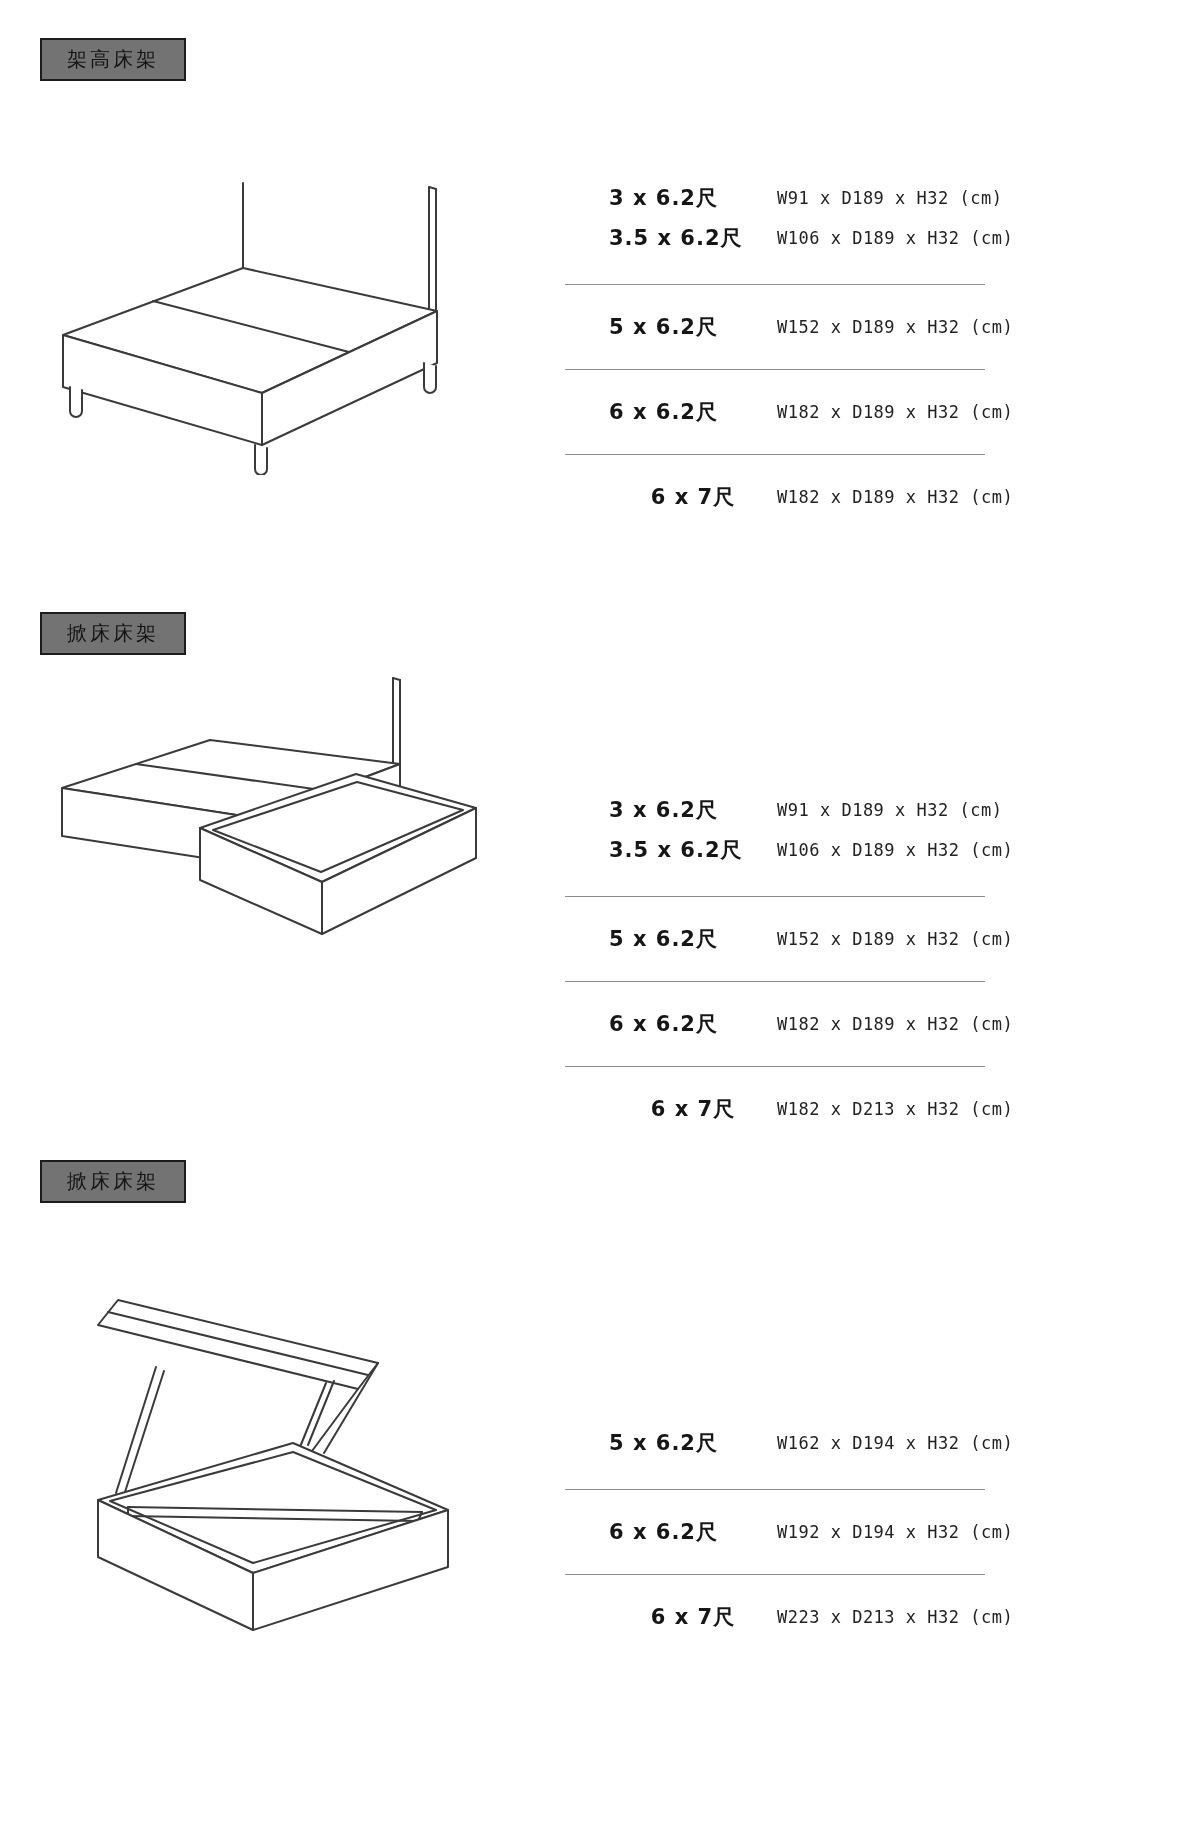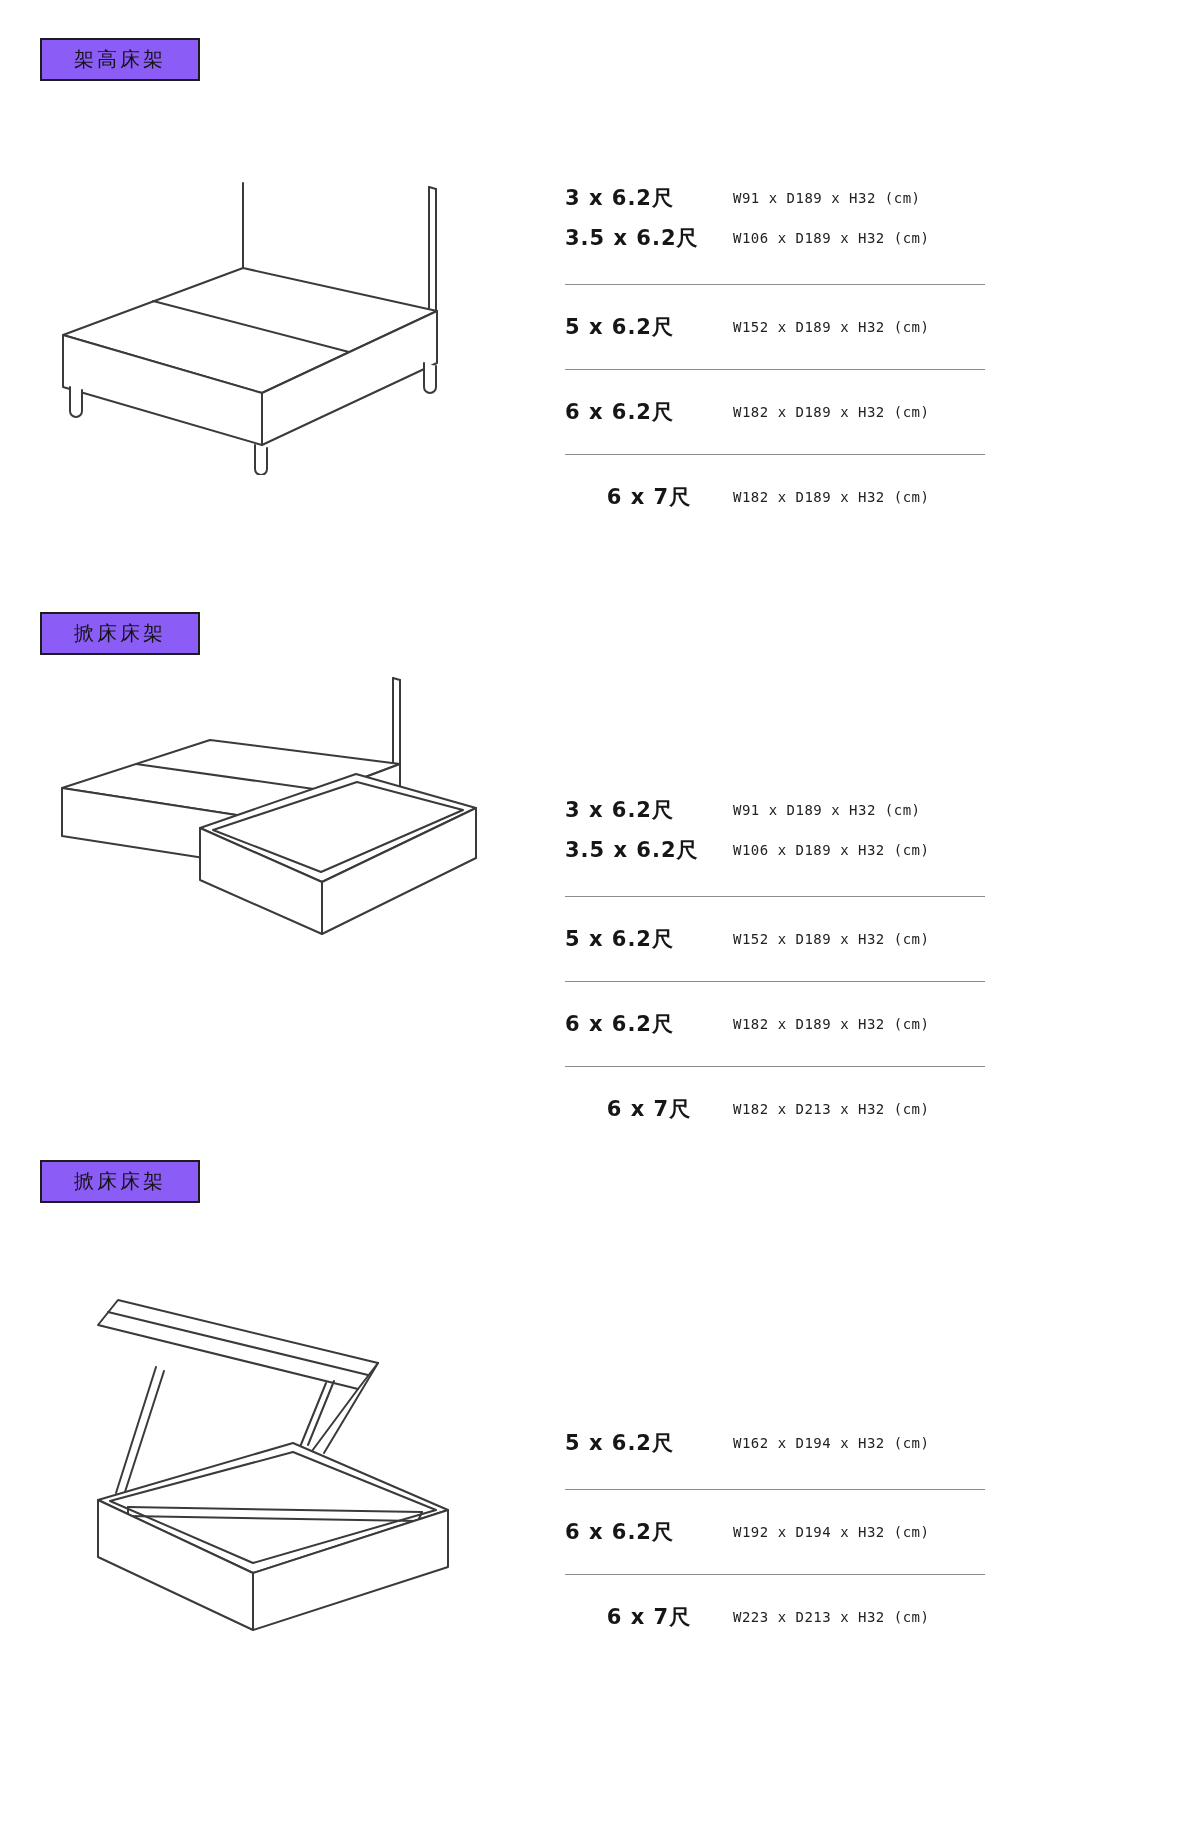--- a/index.html
+++ b/index.html
@@ -3,38 +3,38 @@
 <meta charset="utf-8">
 <style>
   html,body{margin:0;padding:0;}
   body{
     width:1200px;height:1825px;position:relative;background:#ffffff;
     font-family:"DejaVu Sans","Liberation Sans",sans-serif;color:#111;
     -webkit-font-smoothing:antialiased;
   }
   .label-box{
     position:absolute;left:40px;display:inline-block;
-    border:2px solid #1c1c1c;padding:6px 32px;
-    font-size:20px;letter-spacing:3px;color:#141414;background:#8b5cf6;
+    border:2px solid #1c1c1c;padding:6px 25px;
+    font-size:20px;letter-spacing:3px;color:#141414;background:#737373;
     white-space:nowrap;
   }
   .illustration{position:absolute;}
   .illustration svg{display:block;}
   .spec-table{position:absolute;left:565px;width:420px;}
   .group{padding:22px 0;}
   .group.first{padding:8px 0 26px 0;}
   .group.last{padding:22px 0 8px 0;text-align:center;}
-  .row{height:40px;display:flex;align-items:center;}
+  .row{height:40px;display:flex;align-items:center;margin-left:44px;}
   .size{
     width:168px;flex:0 0 168px;font-weight:bold;font-size:21px;
     letter-spacing:1px;color:#161616;white-space:nowrap;
   }
   .dim{
     font-family:"DejaVu Sans Mono","Liberation Mono",monospace;
-    font-size:14px;letter-spacing:0.5px;color:#222;white-space:nowrap;
+    font-size:17px;letter-spacing:0.5px;color:#222;white-space:nowrap;
   }
   .hr{height:0;border-top:1.5px solid #8c8c8c;}
 </style>
 </head>
 <body>
 
 <div class="label-box" style="top:38px">
   <span>架高床架</span>
 </div>
 

